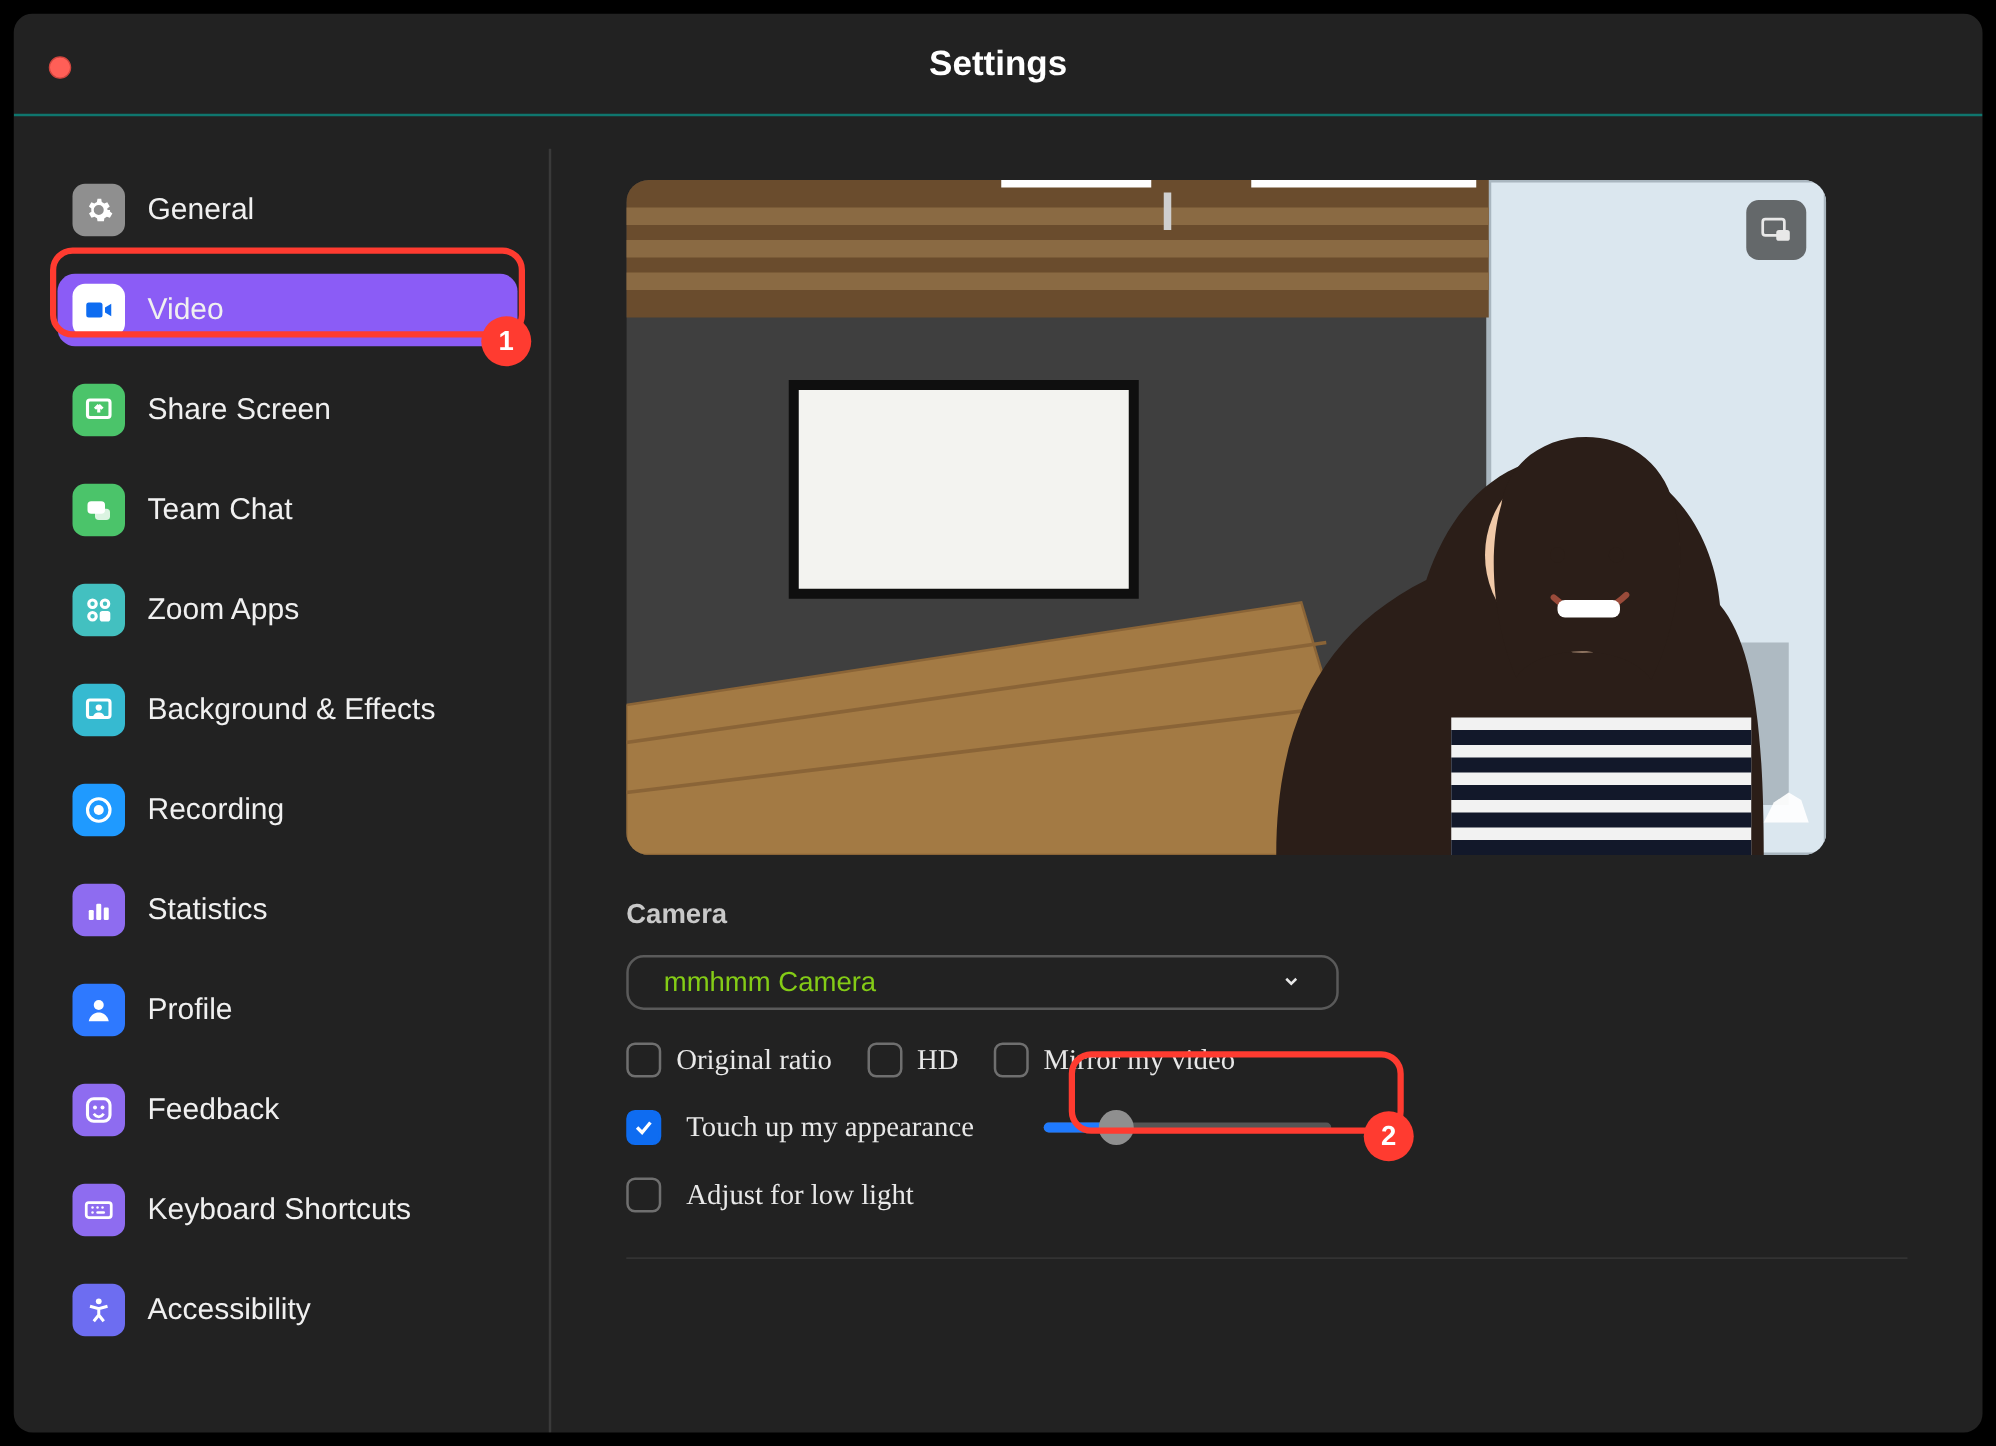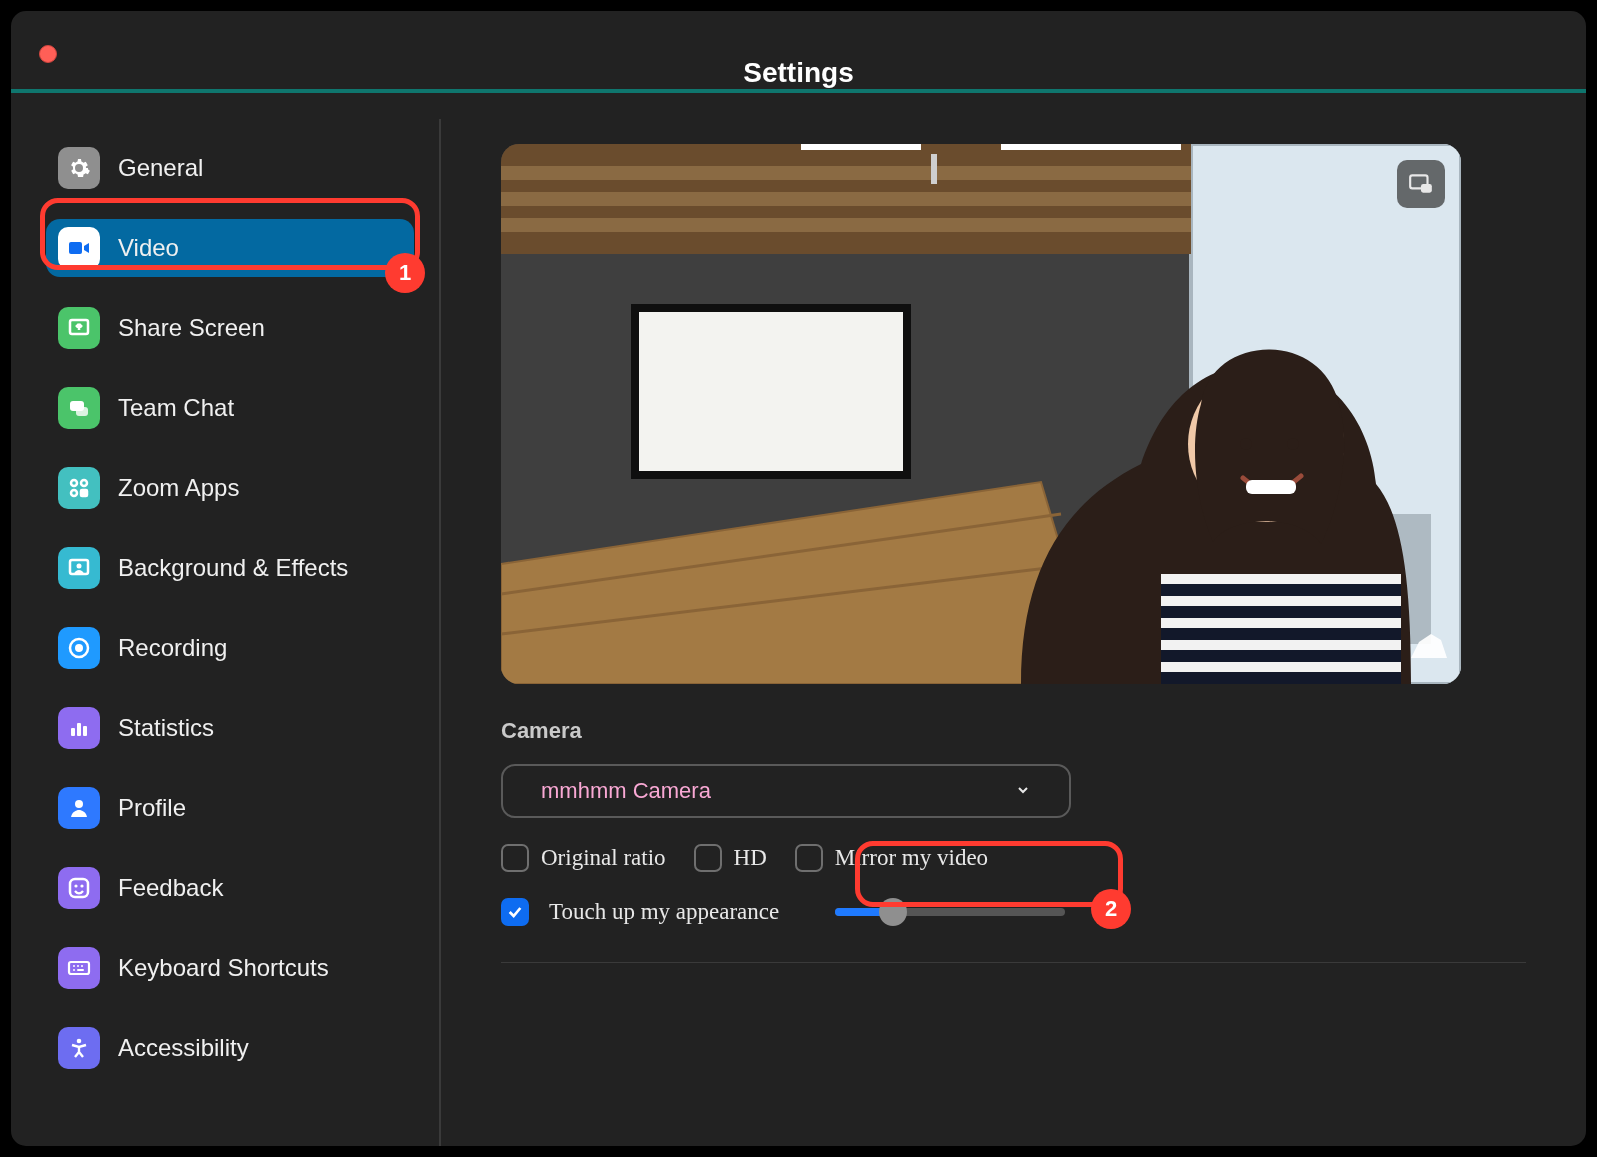--- a/index.html
+++ b/index.html
@@ -13,23 +13,23 @@
     background: #222222;
     border-radius: 18px;
     border: 3px solid #000;
     overflow: hidden;
     display: flex;
     flex-direction: column;
   }
 
   .titlebar {
     height: 82px;
-    border-bottom: 4px solid #0f766e;
+    border-bottom: 2px solid #0f766e;
     display: flex;
-    align-items: flex-end;
+    align-items: center;
     justify-content: center;
     position: relative;
   }
   .close-dot {
     position: absolute;
     left: 28px;
     top: 34px;
     width: 18px; height: 18px;
     border-radius: 50%;
     background: #ff5f57;
@@ -48,21 +48,21 @@
     display: flex;
     align-items: center;
     gap: 18px;
     height: 58px;
     border-radius: 14px;
     padding: 0 12px;
     margin-bottom: 22px;
     cursor: pointer;
     position: relative;
   }
-  .nav-item.active { background: #0369a1; }
+  .nav-item.active { background: #8b5cf6; }
   .nav-item .icon {
     width: 42px; height: 42px;
     border-radius: 10px;
     display: flex; align-items: center; justify-content: center;
     flex-shrink: 0;
   }
   .nav-item .label { color: #f0f0f0; font-size: 24px; font-weight: 500; }
 
   
   .callout-box {
@@ -94,27 +94,27 @@
     top: 16px; right: 16px;
     width: 48px; height: 48px;
     background: rgba(50,50,50,0.7);
     border-radius: 10px;
     display: flex; align-items: center; justify-content: center;
   }
 
   .section-title { color: #c9c9c9; font-size: 22px; font-weight: 700; margin-top: 34px; margin-bottom: 20px; }
 
   .select {
-    width: 570px; height: 54px;
+    width: 570px; height: 44px;
     border: 2px solid #5a5a5a;
     border-radius: 14px;
     background: transparent;
     display: flex; align-items: center; justify-content: space-between;
-    padding: 0 38px;
-    color: #f9a8d4; font-size: 22px;
+    padding: 0 28px;
+    color: #84cc16; font-size: 22px;
     cursor: pointer;
   }
 
   .row { display: flex; align-items: center; gap: 20px; margin-top: 26px; font-family: Liberation Serif, serif; }
   .cb {
     width: 28px; height: 28px;
     border: 2.5px solid #6f6f6f;
     border-radius: 7px;
     display: inline-flex; align-items: center; justify-content: center;
     flex-shrink: 0;
@@ -370,20 +370,24 @@
               <polyline points="4 12 10 18 20 6"></polyline>
             </svg>
           </span>
         <span style="font-size:23px;text-align:right;">Touch up my appearance</span>
         <span class="slider">
           <span class="fill" id="slider-fill" style="width: 25%;"></span>
           <span class="thumb" id="slider-thumb" style="left: 25%;"></span>
         </span>
       </div>
 
+      <div class="row">
+        <span class="cb"></span>
+        <span style="font-size:23px;">Adjust for low light</span>
+      </div>
 
       <div class="divider"></div>
 
     </div>
 
   </div>
 
   <div class="callout-box" style="left:29px; top:187px; width:380px; height:72px;"></div>
   <div class="callout-badge" style="left:374px; top:242px;">1</div>
 

